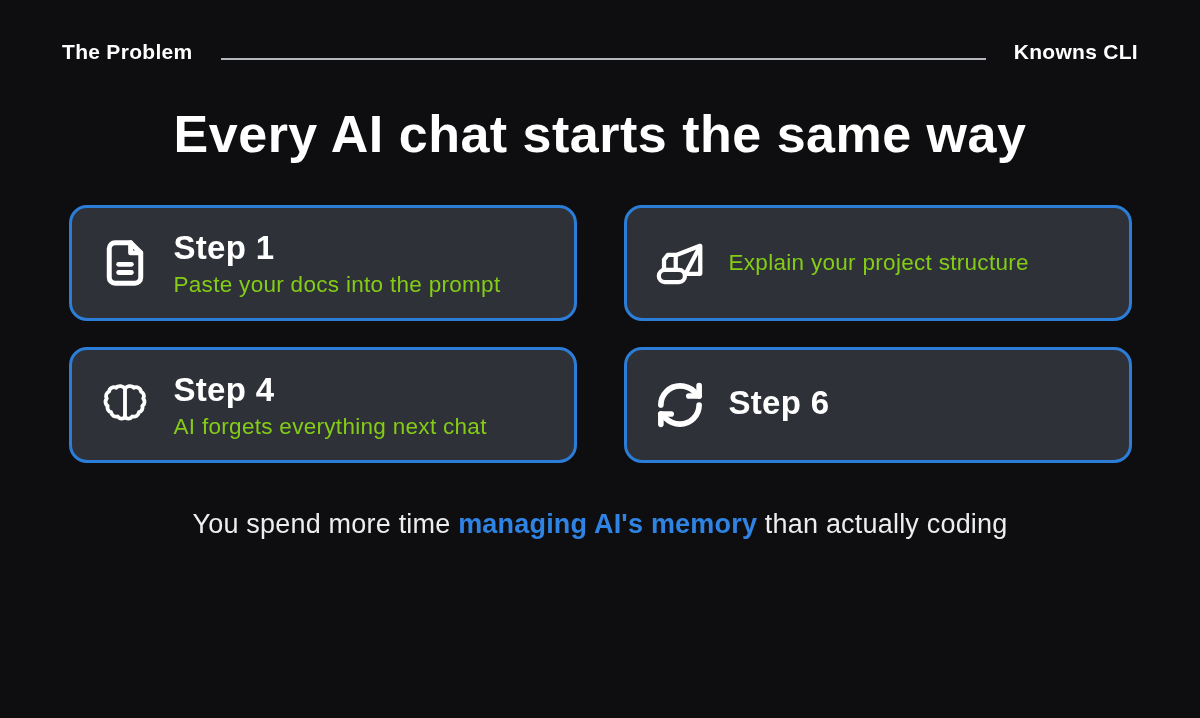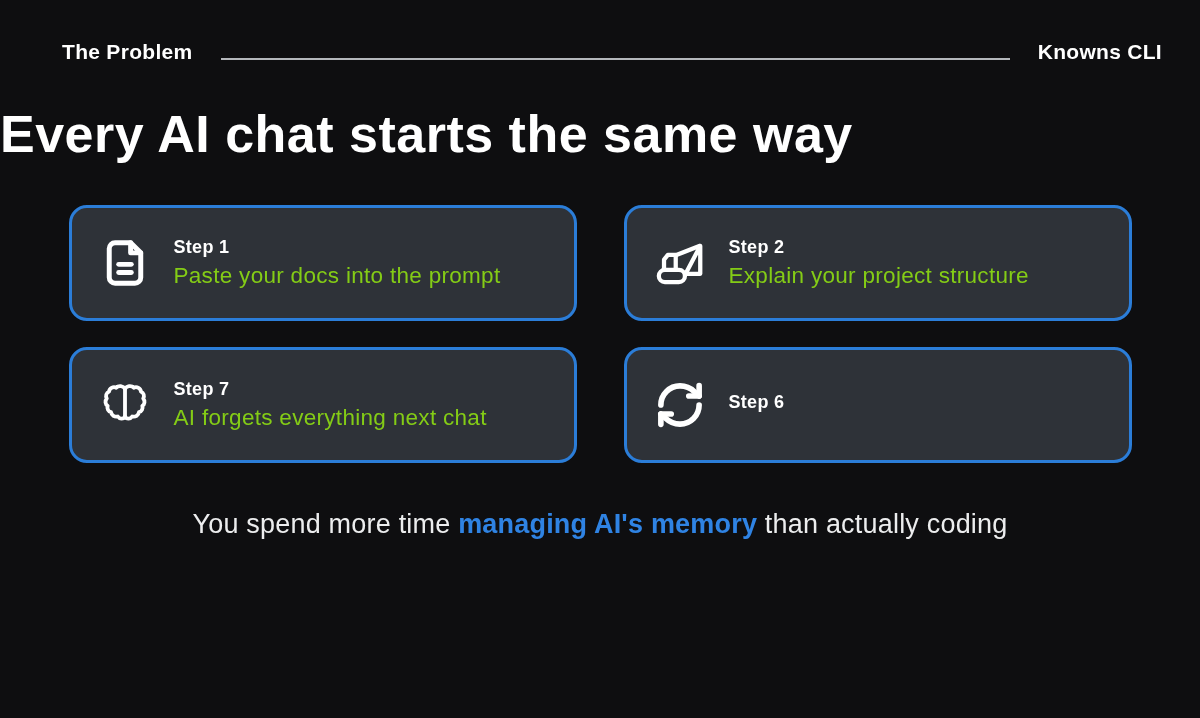--- a/index.html
+++ b/index.html
@@ -7,40 +7,40 @@
   body {
     background: #0e0e10;
     font-family: "Liberation Sans", "DejaVu Sans", sans-serif;
     color: #ffffff;
   }
 
   
   .header {
     display: flex;
     align-items: center;
-    padding: 40px 38px 0 62px;
+    padding: 40px 62px 0 62px;
   }
   .header-label {
     font-size: 21px;
     font-weight: 700;
     letter-spacing: 0.3px;
     white-space: nowrap;
   }
   .header-divider {
     flex: 1;
     height: 2px;
     background: #b4b7bb;
     margin: 0 28px;
     transform: translateY(7px);
   }
 
   
   .page-title {
     margin-top: 40px;
-    text-align: left;
+    text-align: center;
     font-size: 52px;
     font-weight: 700;
     letter-spacing: 0.5px;
   }
 
   
   .grid {
     width: 1063px;
     margin: 41px auto 0 auto;
     display: grid;
@@ -62,21 +62,21 @@
     width: 54px;
     height: 54px;
     flex: none;
     display: flex;
     align-items: center;
     justify-content: center;
   }
   .card-icon svg { width: 54px; height: 54px; }
   .card-text { display: flex; flex-direction: column; }
   .step-label {
-    font-size: 18px;
+    font-size: 33px;
     font-weight: 700;
     letter-spacing: 0.3px;
     margin-bottom: 5px;
   }
   .step-desc {
     font-size: 22.5px;
     font-weight: 400;
     color: #84cc16;
     letter-spacing: 0.3px;
   }
@@ -126,37 +126,36 @@
   <div class="card">
     <div class="card-icon">
       <svg viewBox="0 0 24 24" fill="none" stroke="#ffffff" stroke-width="1.9" stroke-linecap="round" stroke-linejoin="round">
         <rect x="2.6" y="15.1" width="11.6" height="5.4" rx="2.7"></rect>
         <path d="M4.9 15.1v-4.6l1.7-2.1h3.5v6.5"></path>
         <path d="M10.1 8.6l10.5-4.2"></path>
         <path d="M21 4.4v12.4h-6.5z"></path>
       </svg>
     </div>
     <div class="card-text">
-      <div class="step-label">Step 2</div>
       <div class="step-desc">Explain your project structure</div>
     </div>
   </div>
 
 
 
   <div class="card">
     <div class="card-icon">
       <svg viewBox="0 0 24 24" fill="none" stroke="#ffffff" stroke-width="1.7" stroke-linecap="round" stroke-linejoin="round">
         <path d="M12 4.8c-.8-1.4-2.9-1.6-3.9-.5-1.4-.7-3.1.3-3.2 1.8-1.2.4-1.7 1.9-1 3-.9 1-.7 2.6.4 3.3-.4 1.2.3 2.5 1.5 2.8.2 1.4 1.6 2.3 3 1.9.8 1.2 2.5 1.3 3.2.1"></path>
         <path d="M12 4.8c.8-1.4 2.9-1.6 3.9-.5 1.4-.7 3.1.3 3.2 1.8 1.2.4 1.7 1.9 1 3 .9 1 .7 2.6-.4 3.3.4 1.2-.3 2.5-1.5 2.8-.2 1.4-1.6 2.3-3 1.9-.8 1.2-2.5 1.3-3.2.1"></path>
         <path d="M12 4.8v12.5"></path>
       </svg>
     </div>
     <div class="card-text">
-      <div class="step-label">Step 7</div>
+      <div class="step-label">Step 4</div>
       <div class="step-desc">AI forgets everything next chat</div>
     </div>
   </div>
 
   <div class="card">
     <div class="card-icon">
       <svg viewBox="0 0 24 24" fill="none" stroke="#ffffff" stroke-width="2.5" stroke-linecap="round" stroke-linejoin="round">
         <path d="M3.5 12a8.5 8.5 0 0 1 8.5-8.5 9.2 9.2 0 0 1 6.4 2.6L20.5 8"></path>
         <path d="M20.5 3.4V8h-4.6"></path>
         <path d="M20.5 12a8.5 8.5 0 0 1-8.5 8.5 9.2 9.2 0 0 1-6.4-2.6L3.5 16"></path>

